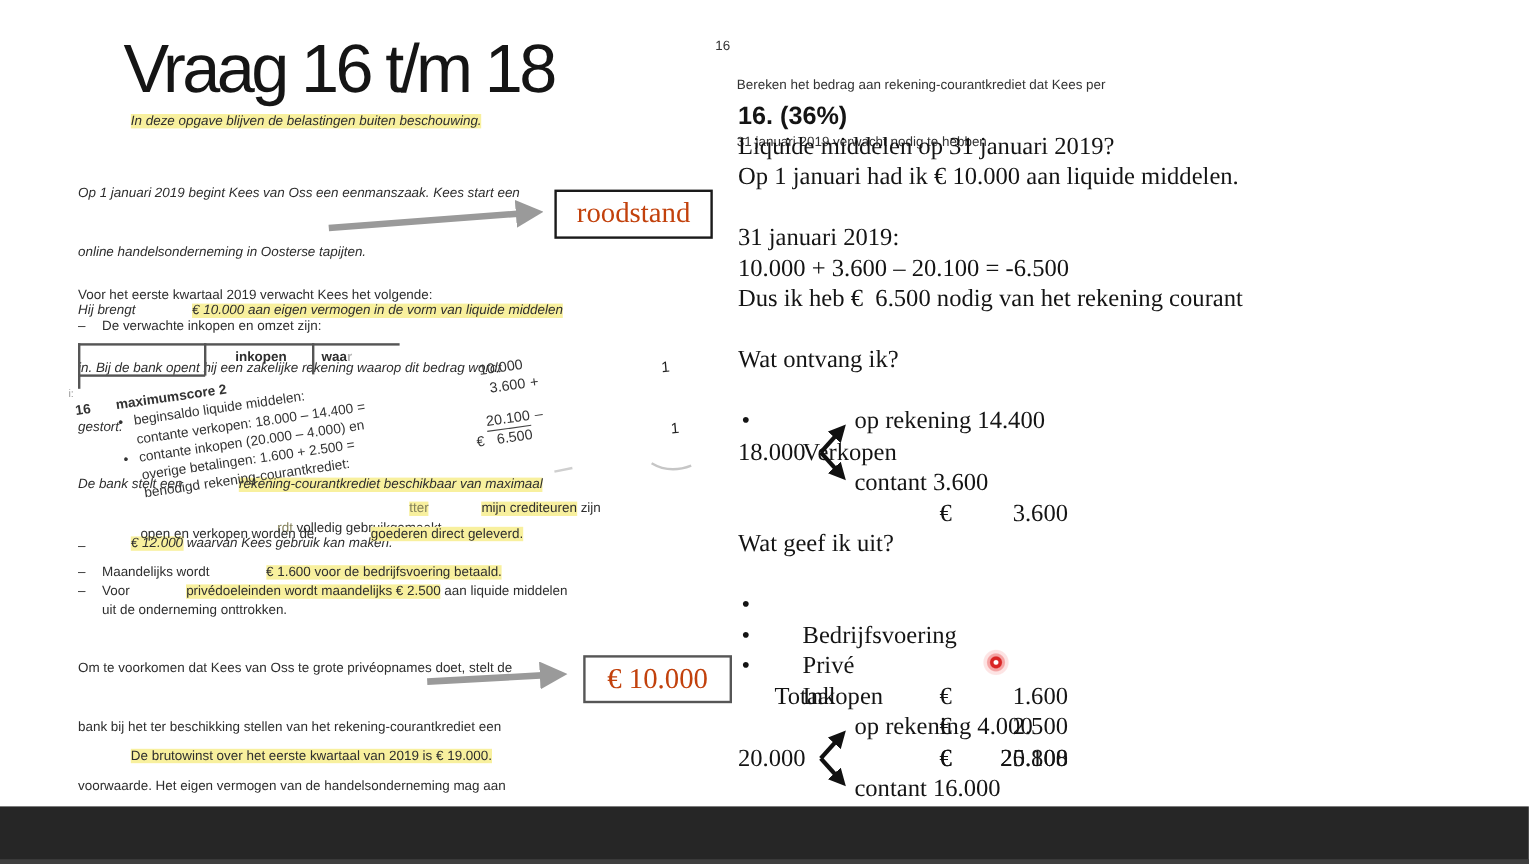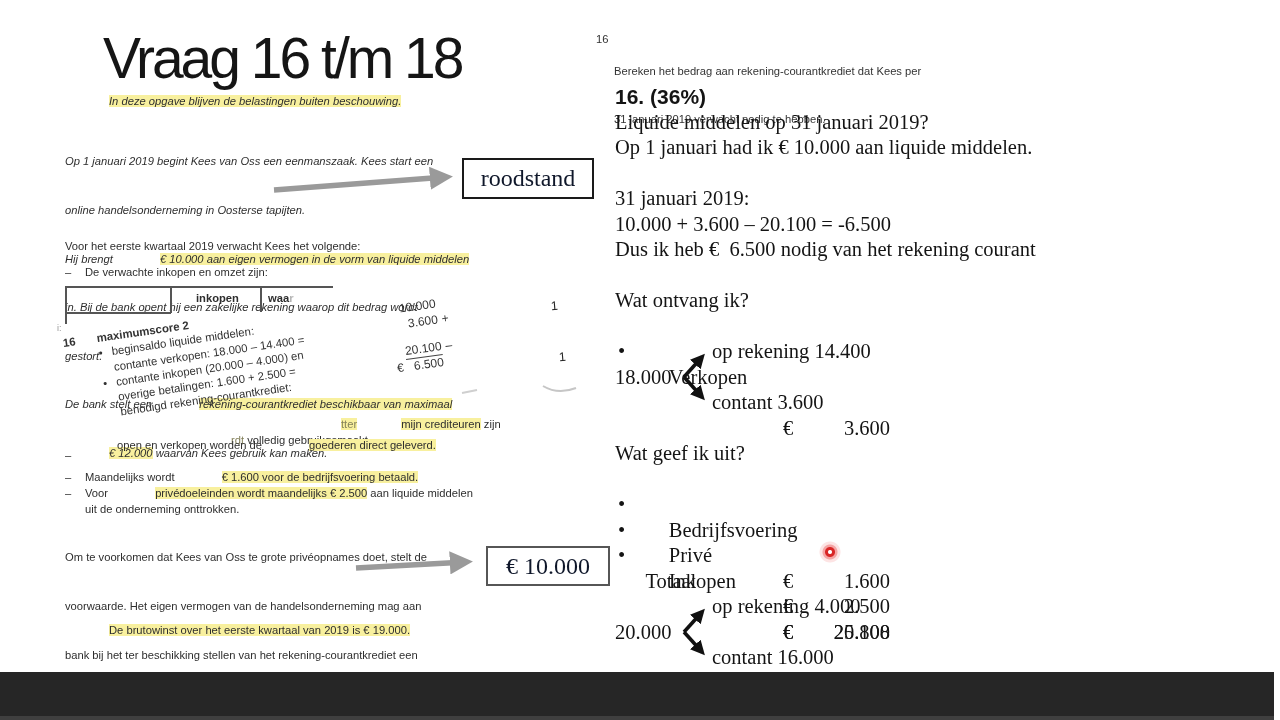--- a/index.html
+++ b/index.html
@@ -25,21 +25,21 @@
   #calc{left:388px;top:303px;width:66px;transform:rotate(-8deg);transform-origin:0 0;
         font:12px/15.5px "Liberation Sans",sans-serif;color:#333;}
   .crow{display:flex;justify-content:flex-end;height:15.5px;}
   .crow .num{text-align:right;}
   .crow .op{width:15px;text-align:left;padding-left:4px;}
   .crow .eur{margin-right:auto;}
   .uline{border-bottom:1.5px solid #444;padding-bottom:1px;}
   .pt{position:absolute;font:12.5px "Liberation Sans",sans-serif;color:#222;transform:rotate(-5deg);}
   
   .callout{position:absolute;border:2.2px solid #1a1a1a;display:flex;align-items:center;justify-content:center;
-           font:24px "Liberation Serif",serif;color:#0f172a;background:#fff;}
+           font:24px "Liberation Serif",serif;color:#c2410c;background:#fff;}
   
   .qsmall{font:11.2px/16px "Liberation Sans",sans-serif;color:#333;white-space:pre;}
   #anscol{left:615px;top:84px;width:520px;color:#141414;}
   .ln{height:25.5px;position:relative;font:20.5px/25.5px "Liberation Serif",serif;white-space:pre;}
   .ln.head{font:bold 21px/25.5px "Liberation Sans",sans-serif;}
   .ln .bu{position:absolute;left:3px;}
   .ln .lbl{margin-left:23px;}
   .ln .val{position:absolute;left:168px;width:107px;display:flex;justify-content:space-between;}
   .ln.ind{padding-left:97px;}
   
@@ -125,22 +125,22 @@
   <div class="abs scan" style="left:117px;top:437px;"><span>open en verkopen worden de </span><span class="hl">goederen direct geleverd.</span></div>
 
   <span class="abs scan" style="left:65px;top:469px;">–</span>
   <div class="abs scan" style="left:85px;top:469px;"><span>Maandelijks wordt </span><span class="hl">€ 1.600 voor de bedrijfsvoering betaald.</span></div>
   <span class="abs scan" style="left:65px;top:485px;">–</span>
   <div class="abs scan" style="left:85px;top:485px;"><span>Voor </span><span class="hl">privédoeleinden wordt maandelijks € 2.500</span><span> aan liquide middelen</span></div>
   <div class="abs scan" style="left:85px;top:501px;">uit de onderneming onttrokken.</div>
 
   <div class="abs scan" style="left:65px;top:517px;">
     <div class="scanline"><span>Om te voorkomen dat Kees van Oss te grote privéopnames doet, stelt de</span></div>
+    <div class="scanline"><span>bank bij het ter beschikking stellen van het rekening-courantkrediet een</span></div>
     <div class="scanline"><span>voorwaarde. Het eigen vermogen van de handelsonderneming mag aan</span></div>
-    <div class="scanline"><span>bank bij het ter beschikking stellen van het rekening-courantkrediet een</span></div>
     <div class="scanline"><span>het eind van het eerste kwartaal </span><span class="hl">niet kleiner zijn dan h</span><span>et oorspronkelijk</span></div>
     
     
   </div>
 
   <div class="abs scan" style="left:65px;top:622px;"><span class="hl">De brutowinst over het eerste kwartaal van 2019 is € 19.000.</span></div>
 
   <div class="callout" style="left:462px;top:158px;width:128px;height:37px;">roodstand</div>
   <div class="callout" style="left:486px;top:546px;width:120px;height:36px;border-color:#565656;">€ 10.000</div>
 

